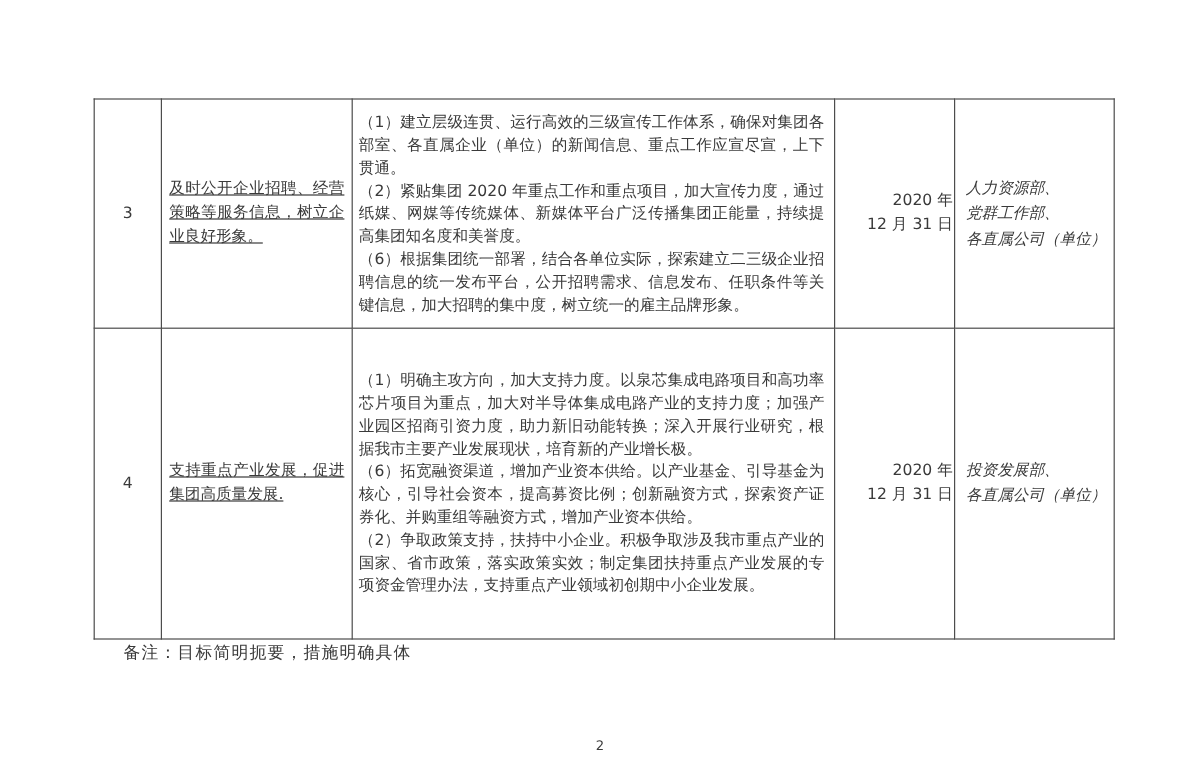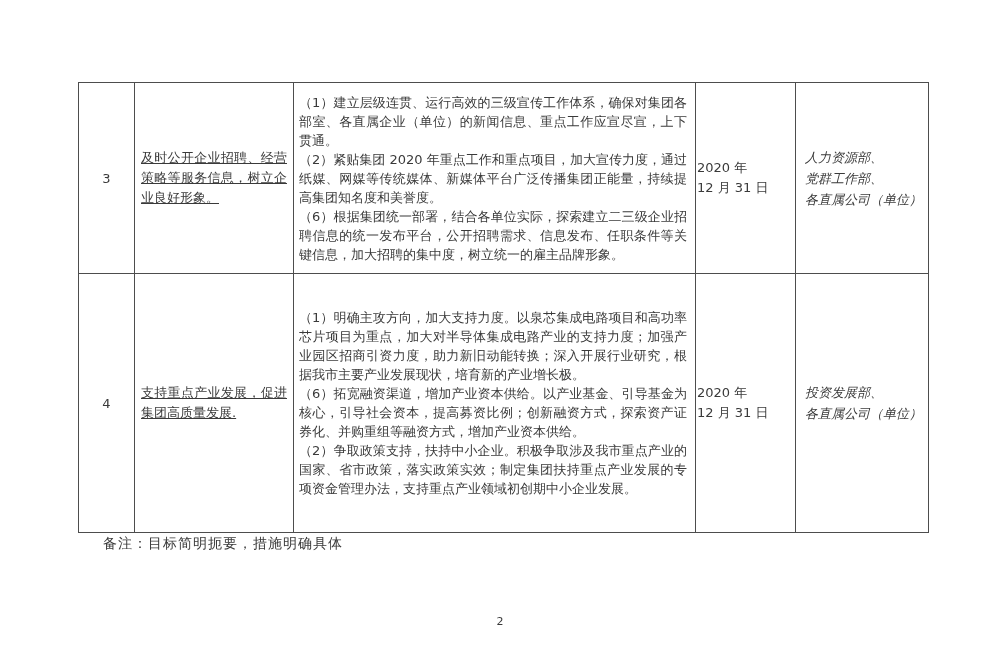--- a/index.html
+++ b/index.html
@@ -48,21 +48,21 @@
   }
   td.cell-measures {
     padding: 1px 8px 1px 5px;
   }
   td.cell-measures .measure-item {
     margin: 0;
     line-height: 19px;
     text-align: justify;
   }
   td.cell-date {
-    text-align: left;
+    text-align: right;
     line-height: 20px;
     margin-top: 36px;
   }
   td.cell-dept {
     padding: 2px 6px 2px 9px;
     line-height: 21px;
     font-style: italic;
   }
   .remark-note {
     position: absolute;

